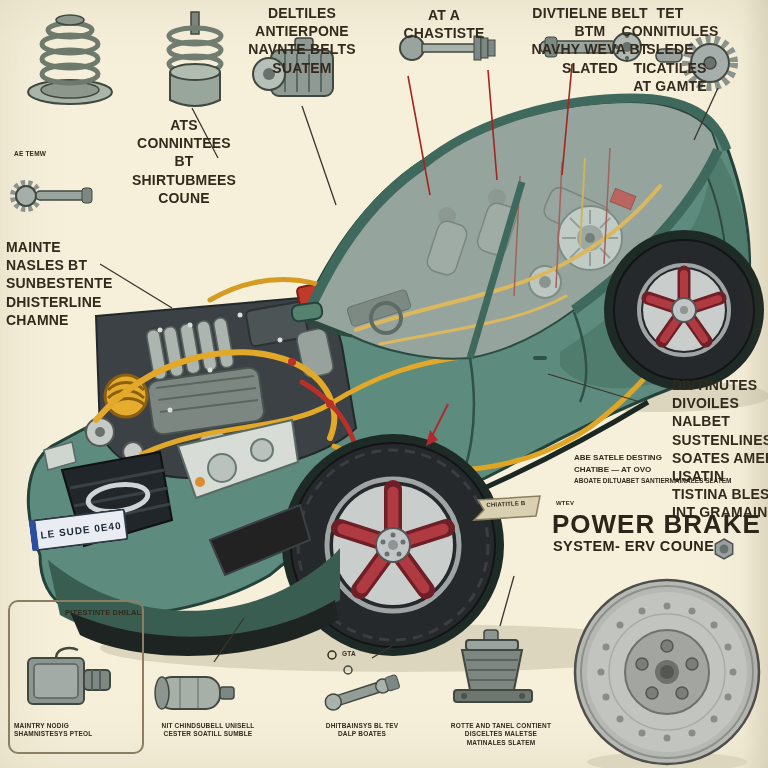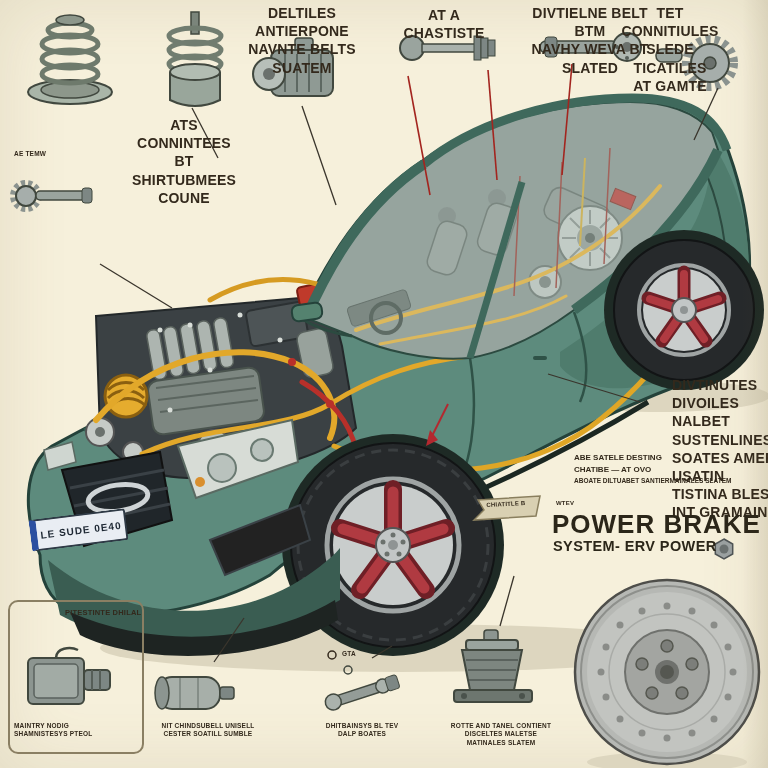--- a/index.html
+++ b/index.html
@@ -353,36 +353,39 @@
   <div class="lbl c" style="left:128px;top:116px;width:112px;">ATS CONNINTEES BT
 SHIRTUBMEES COUNE</div>
   <div class="lbl c" style="left:244px;top:4px;width:116px;">DELTILES ANTIERPONE
 NAVNTE BELTS SUATEM</div>
   <div class="lbl c" style="left:394px;top:6px;width:100px;">AT A CHASTISTE</div>
   <div class="lbl c" style="left:524px;top:4px;width:132px;">DIVTIELNE BELT BTM
 NAVHY WEVA BT SLATED</div>
   <div class="lbl c" style="left:614px;top:4px;width:112px;">TET CONNITIULES
 SLEDE TICATILES
 AT GAMTE</div>
+  <div class="lbl" style="left:6px;top:238px;width:112px;">MAINTE NASLES BT
+SUNBESTENTE
+DHISTERLINE CHAMNE</div>
   <div class="lbl" style="left:672px;top:376px;width:126px;">DIVTINUTES DIVOILES
 NALBET SUSTENLINES
 SOATES AMER USATIN
 TISTINA BLES
 INT GRAMAIN</div>
 
   <div class="notes">
     <div>ABE SATELE DESTING</div>
     <div>CHATIBE — AT OVO</div>
     <div class="l3">ABOATE DILTUABET SANTIERMAINALES SLATEM</div>
   </div>
 
   <div class="lbl xs c" style="left:477px;top:501px;width:58px;transform:rotate(-3deg);">CHIATITLE B</div>
   <div class="lbl xs" style="left:556px;top:500px;width:60px;">WTEV</div>
   <div class="title1">POWER BRAKE</div>
-  <div class="title2">SYSTEM- ERV POWER</div>
+  <div class="title2">SYSTEM- ERV COUNE</div>
 
   <div class="box" style="left:8px;top:600px;width:132px;height:150px;"></div>
   <div class="lbl" style="left:22px;top:608px;width:112px;font-size:7.5px;margin-left:43px;">PITESTINTE DHILAL</div>
   <div class="lbl sm" style="left:14px;top:722px;width:120px;">MAINTRY NODIG
 SHAMNISTESYS PTEOL</div>
   <div class="lbl c sm" style="left:140px;top:722px;width:136px;">NIT CHINDSUBELL UNISELL
 CESTER SOATILL SUMBLE</div>
   <div class="lbl sm" style="left:342px;top:650px;width:50px;">GTA</div>
   <div class="lbl c sm" style="left:306px;top:722px;width:112px;">DHITBAINSYS BL TEV
 DALP BOATES</div>

